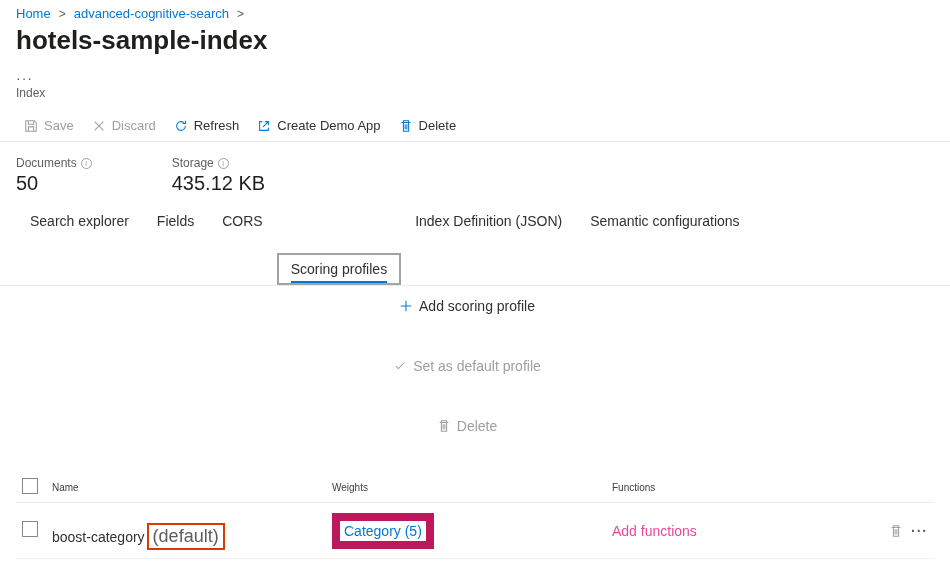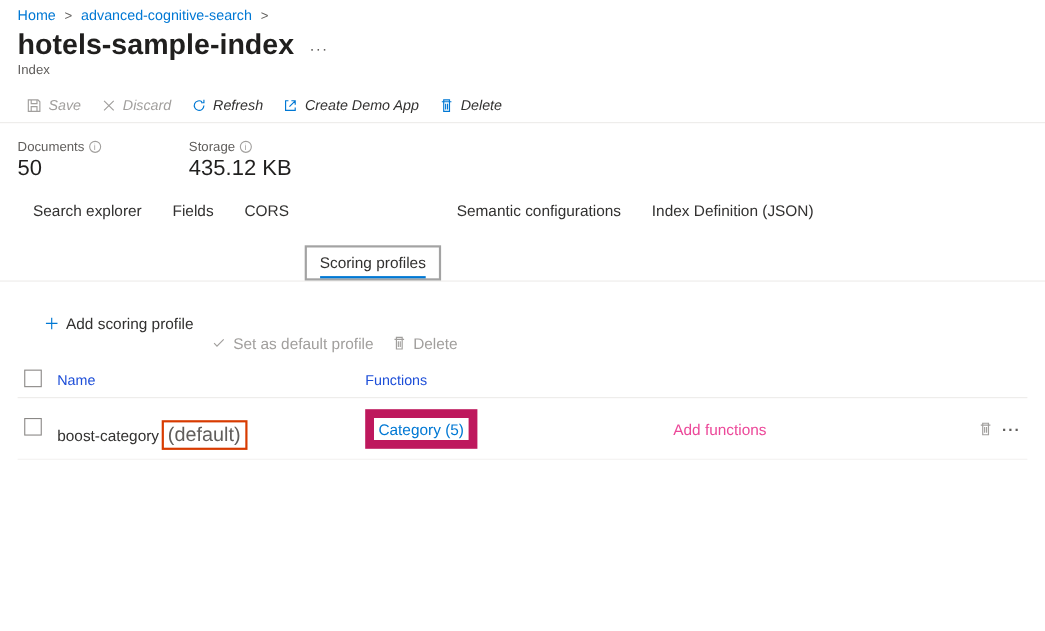--- a/index.html
+++ b/index.html
@@ -5,55 +5,55 @@
   * { box-sizing: border-box; margin: 0; padding: 0; }
   html, body { width: 950px; height: 574px; font-family: "Segoe UI", Arial, sans-serif; background: #fff; color: #323130; }
 
   
   .breadcrumb { display: flex; align-items: center; gap: 8px; padding: 6px 16px 2px 16px; font-size: 13px; }
   .breadcrumb .crumb { color: #0078d4; cursor: pointer; text-align: center; }
   .breadcrumb .sep { color: #605e5c; font-size: 12px; }
   .breadcrumb .sep-last { color: #605e5c; font-size: 12px; }
 
   
-  .title-row { display: flex; align-items: baseline; gap: 14px; padding: 2px 16px 0 16px; }
+  .title-row { display: flex; align-items: baseline; gap: 14px; padding: 2px 16px 0 16px; flex-direction: column; }
   .page-title { font-size: 26px; font-weight: 600; color: #201f1e; }
   .title-dots { color: #605e5c; letter-spacing: 1px; cursor: pointer; font-size: 14px; }
   .subtitle { font-size: 12px; color: #605e5c; padding: 0 16px 10px 16px; display: block; }
 
   
   .toolbar { display: flex; align-items: center; gap: 2px; padding: 4px 16px; border-bottom: 1px solid #edebe9; }
-  .tool { display: flex; align-items: center; gap: 6px; padding: 4px 8px; font-size: 13px; color: #323130; cursor: pointer; font-style: italic; }
+  .tool { display: flex; align-items: center; gap: 6px; padding: 4px 8px; font-size: 13px; color: #323130; cursor: pointer; }
   .tool.disabled { color: #a19f9d; cursor: default; }
   .tool svg { width: 14px; height: 14px; }
 
   
   .stats { display: flex; gap: 80px; padding: 14px 16px 10px 16px; }
   .stat .label { font-size: 12px; color: #605e5c; display: flex; align-items: center; gap: 4px; }
   .stat .value { font-size: 20px; font-weight: 400; color: #201f1e; margin-top: 2px; }
   .info-icon { display: inline-block; width: 11px; height: 11px; border: 1px solid #a19f9d; border-radius: 50%; font-size: 8px; line-height: 10px; text-align: center; color: #a19f9d; }
 
   
   .tabs { display: flex; gap: 0; padding: 0 16px; border-bottom: 1px solid #edebe9; }
   .tab { padding: 8px 14px; font-size: 14px; color: #323130; cursor: pointer; position: relative; }
   .tab.active { color: #323130; }
   .tab.active::after { content: ""; position: absolute; left: 12px; right: 12px; bottom: 0px; height: 2px; background: #0078d4; }
   .highlight-red { border: 2px solid #a3a3a3; padding: 6px 12px; margin-top: 48px; }
 
   
-  .sub-toolbar { display: flex; align-items: center; gap: 4px; padding: 10px 16px 8px 34px; font-size: 14px; }
+  .sub-toolbar { display: flex; align-items: center; gap: 4px; padding: 10px 16px 8px 0; font-size: 14px; flex-direction: column; }
   .sub-tool { display: flex; align-items: center; gap: 6px; padding: 2px 6px; cursor: pointer; }
   .sub-tool.primary { color: #323130; }
   .sub-tool.disabled { color: #a19f9d; cursor: default; margin-top: 36px; }
   .sub-tool svg { width: 14px; height: 14px; }
 
   
   .table { width: 100%; padding: 0 16px; }
   .thead, .trow { display: grid; grid-template-columns: 36px 280px 280px 1fr 70px; align-items: center; }
-  .thead { font-size: 13px; color: #1d4ed8; font-weight: 400; border-bottom: 1px solid #edebe9; padding: 6px 0; }
+  .thead { font-size: 10px; color: #404040; font-weight: 400; border-bottom: 1px solid #edebe9; padding: 6px 0; margin-top: 28px; }
   .trow { font-size: 14px; padding: 8px 0; border-bottom: 1px solid #f3f2f1; }
   .checkbox { width: 16px; height: 16px; border: 1px solid #8a8886; display: inline-block; cursor: pointer; background: #fff; margin-left: 6px; }
   .name-cell { display: flex; align-items: center; gap: 2px; margin-top: 12px; }
   .default-badge { border: 2px solid #d83b01; padding: 1px 4px; color: #605e5c; font-size: 18px; }
   .weight-link { color: #0078d4; cursor: pointer; border: 8px solid #be185d; padding: 2px 4px; display: inline-block; }
   .func-link { color: #ec4899; cursor: pointer; }
   .row-actions { display: flex; align-items: center; gap: 8px; justify-content: flex-end; color: #605e5c; padding-right: 6px; }
   .row-actions svg { width: 14px; height: 14px; cursor: pointer; }
   .row-actions .more { font-size: 14px; cursor: pointer; font-weight: 700; letter-spacing: 1px;}
 
@@ -124,22 +124,22 @@
     </div>
     <div class="value">435.12 KB</div>
   </div>
 </div>
 
 <div class="tabs">
   <div class="tab">Search explorer</div>
   <div class="tab">Fields</div>
   <div class="tab">CORS</div>
   <div class="tab active highlight-red">Scoring profiles</div>
+  <div class="tab">Index Definition (JSON)</div>
   <div class="tab">Semantic configurations</div>
-  <div class="tab">Index Definition (JSON)</div>
 </div>
 
 <div class="sub-toolbar">
   <div class="sub-tool primary">
     <svg viewBox="0 0 16 16">
         <path stroke="#0078d4" stroke-width="1.2" d="M8 2v12M2 8h12"></path>
       </svg>
     <span>Add scoring profile</span>
   </div>
   <div class="sub-tool disabled">
@@ -153,20 +153,21 @@
         <path class="stroke-gray" stroke-width="1.2" d="M3 4h10M5 4V2h6v2M5 4v10h6V4M7 6v6m2-6v6"></path>
       </svg>
     <span>Delete</span>
   </div>
 </div>
 
 <div class="table">
   <div class="thead">
     <div><span class="checkbox"></span></div>
     <div>Name</div>
+    <div>Weights</div>
     <div>Functions</div>
     <div></div>
   </div>
 
   <div class="trow">
     <div><span class="checkbox"></span></div>
     <div class="name-cell">
       <span>boost-category</span>
       <span class="default-badge">(default)</span>
     </div>

